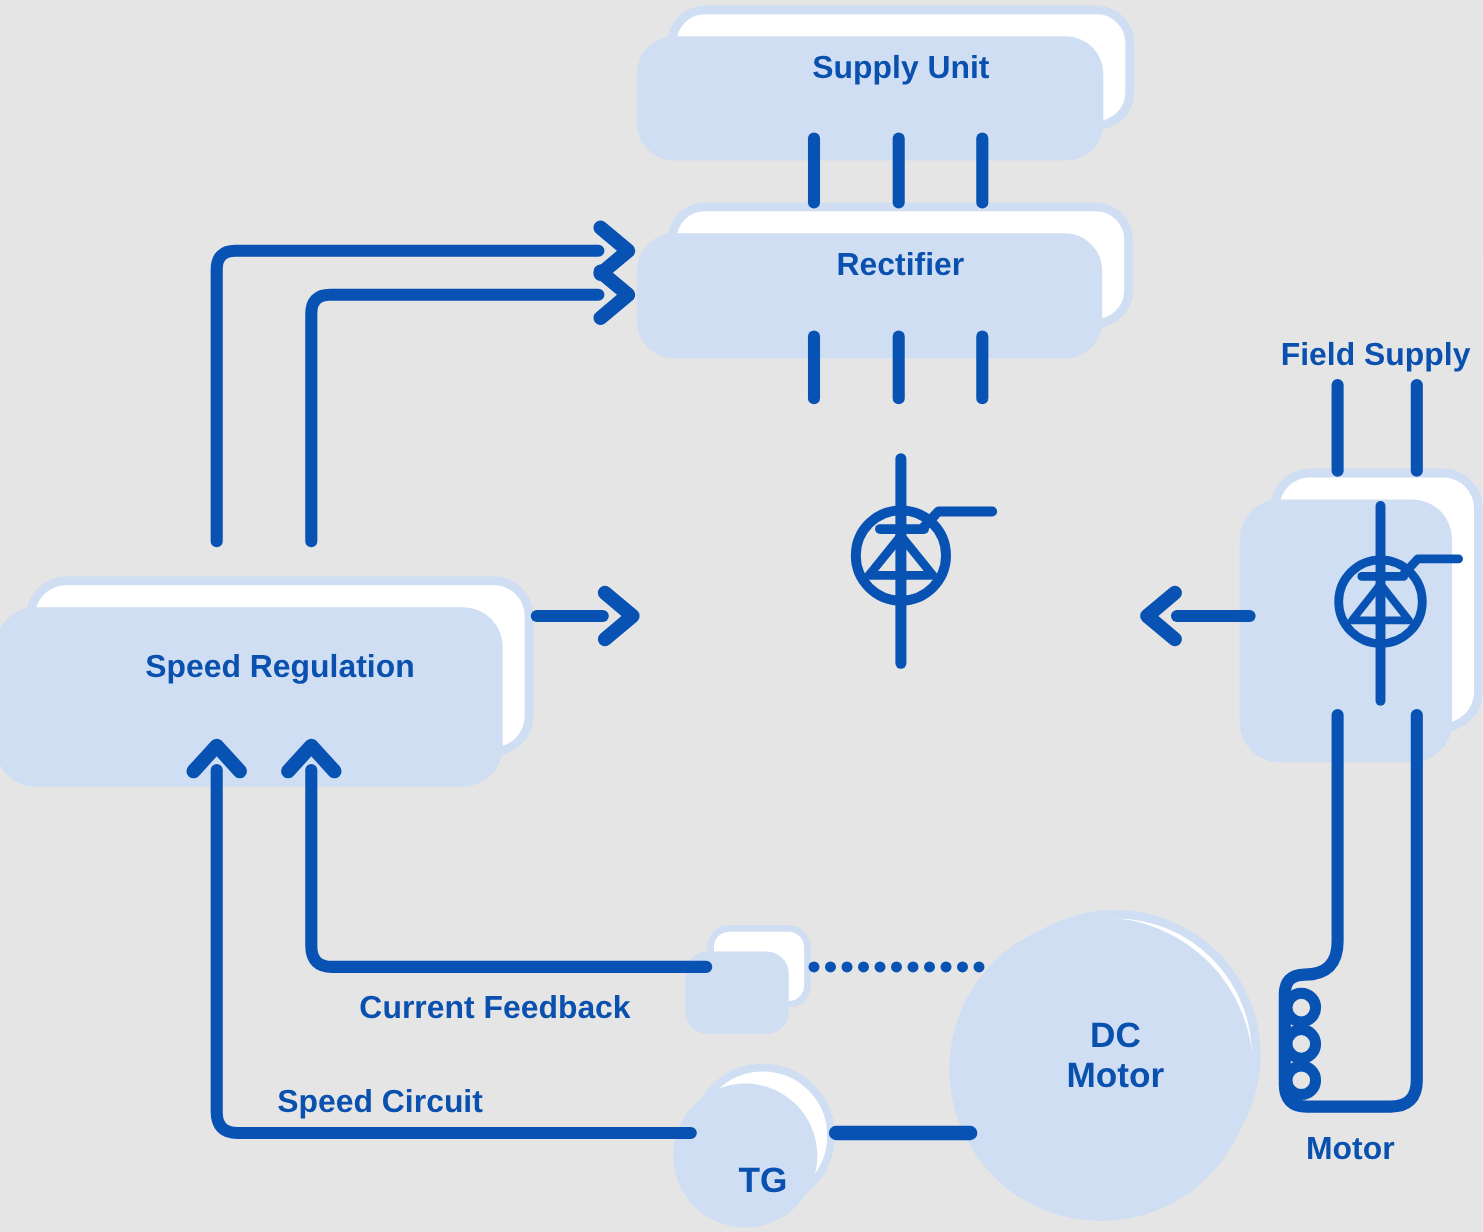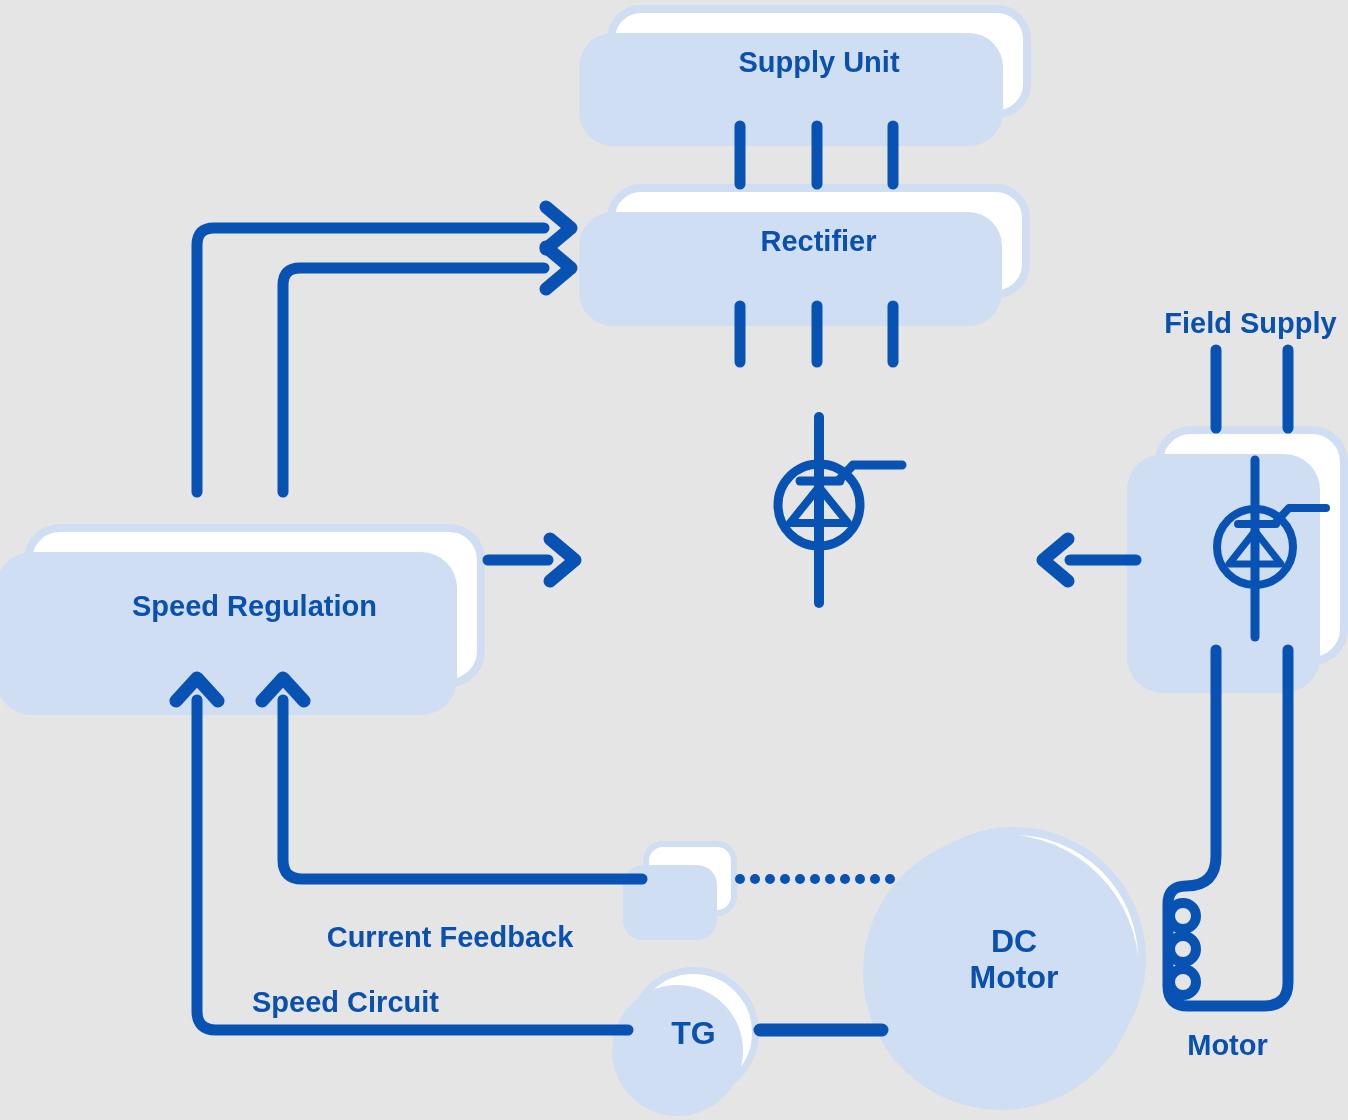--- a/index.html
+++ b/index.html
@@ -36,34 +36,34 @@
     z-index:-1;
   }
   .circle{border-radius:50%;}
   #supply-unit{left:607px;top:5px;width:424px;height:113px;border-radius:34px;}
   #controller{left:607px;top:184px;width:423px;height:114px;border-radius:34px;}
   #rectifier-bridge{left:607px;top:369px;width:423px;height:384px;border-radius:42px;justify-content:flex-end;padding-bottom:44px;}
   #speed-regulation{left:24px;top:480px;width:461px;height:163px;border-radius:36px;margin-top:44px;}
   #field-supply-box{left:1155px;top:426px;width:193px;height:239px;border-radius:36px;}
   #current-sensor{left:643px;top:841px;width:94px;height:75px;border-width:6px;border-radius:20px;}
   #current-sensor::before{inset:-6px;transform:translate(-20px,24px);}
-  #tg-circle{left:628px;top:967px;width:131px;height:131px;border-width:7px;font-size:32px;}
+  #tg-circle{left:628px;top:967px;width:131px;height:131px;border-width:7px;font-size:32px;justify-content:flex-end;}
   #tg-circle::before{inset:-7px;transform:translate(-16px,18px);}
   #dc-motor{left:882px;top:827px;width:264px;height:264px;font-size:32px;}
   #dc-motor::before{inset:-14px;transform:translate(-13px,13px);}
   .free-label{
     position:absolute;
     z-index:2;
     text-align:center;
     font-size:29px;
     line-height:35px;
   }
   #field-supply-label{left:1148px;top:306px;width:205px;}
   #motor-field-label{left:1140px;top:1028px;width:175px;}
-  #current-feedback-label{left:300px;top:920px;width:300px;}
+  #current-feedback-label{left:300px;top:899px;width:300px;}
   #speed-feedback-label{left:198px;top:985px;width:295px;}
   #wires{
     position:absolute;left:0;top:0;z-index:3;
   }
   .w{stroke:#0852B4;fill:none;stroke-linecap:round;stroke-linejoin:round;}
 </style>
 </head>
 <body>
 
 <div id="canvas">

